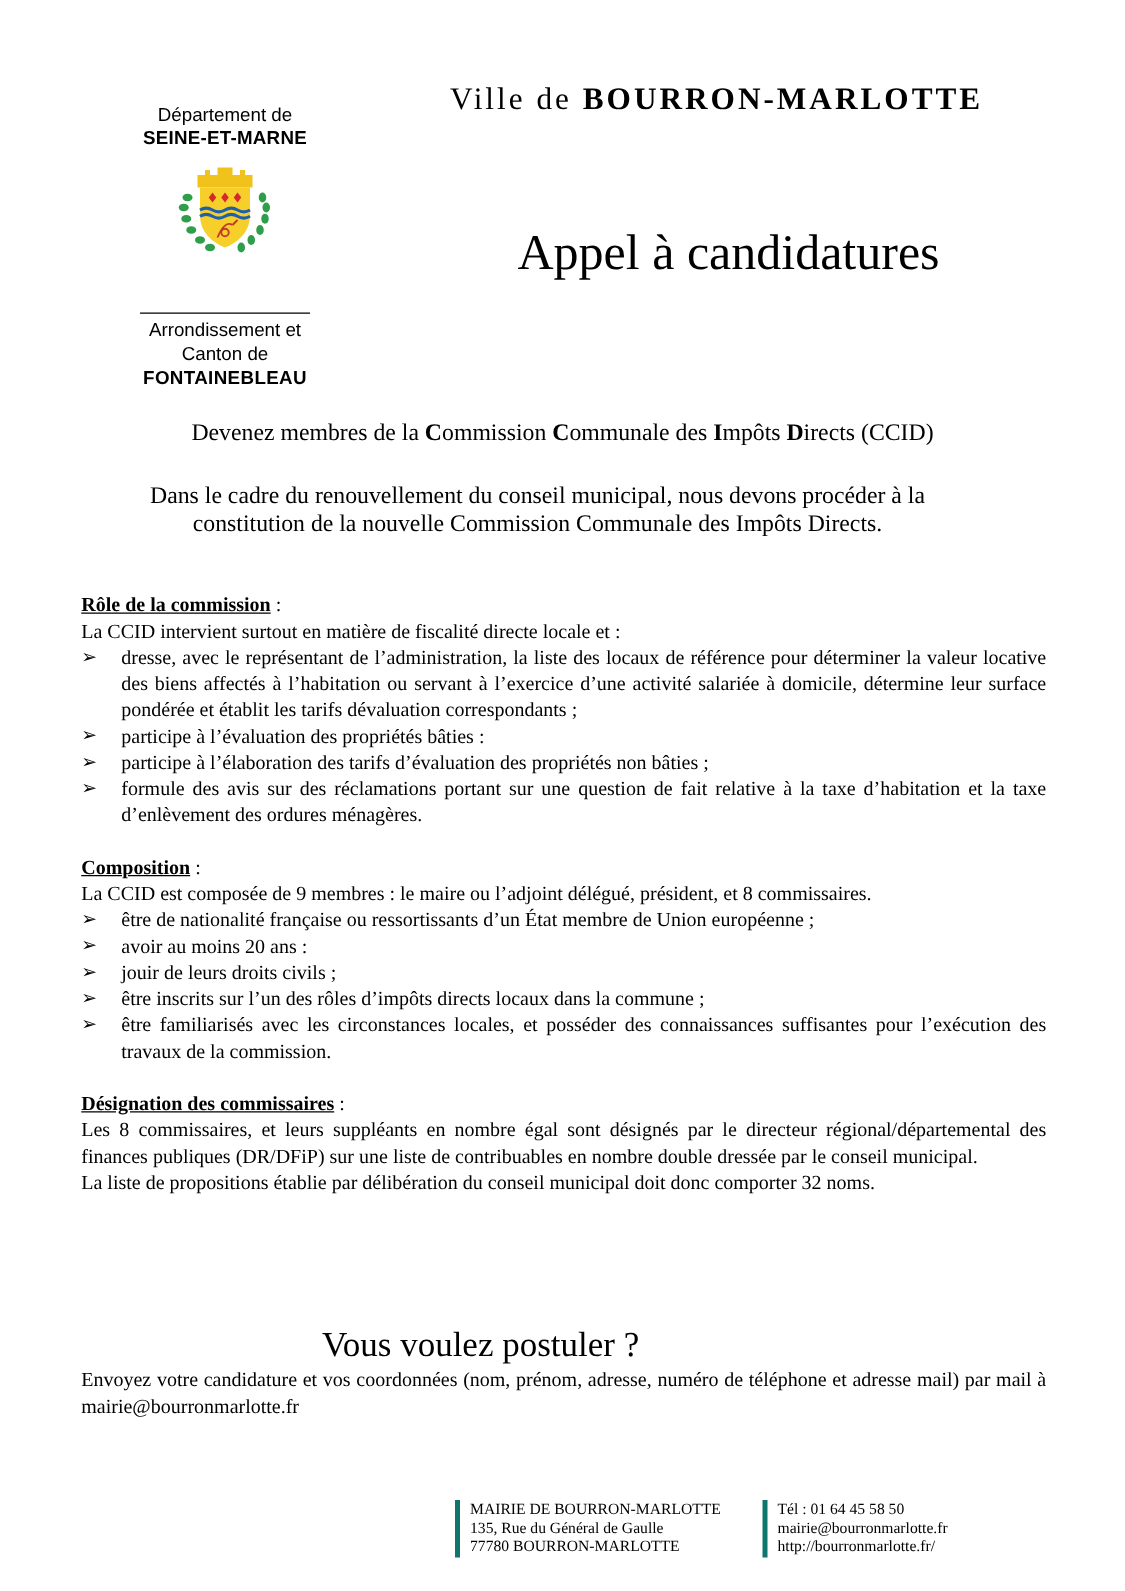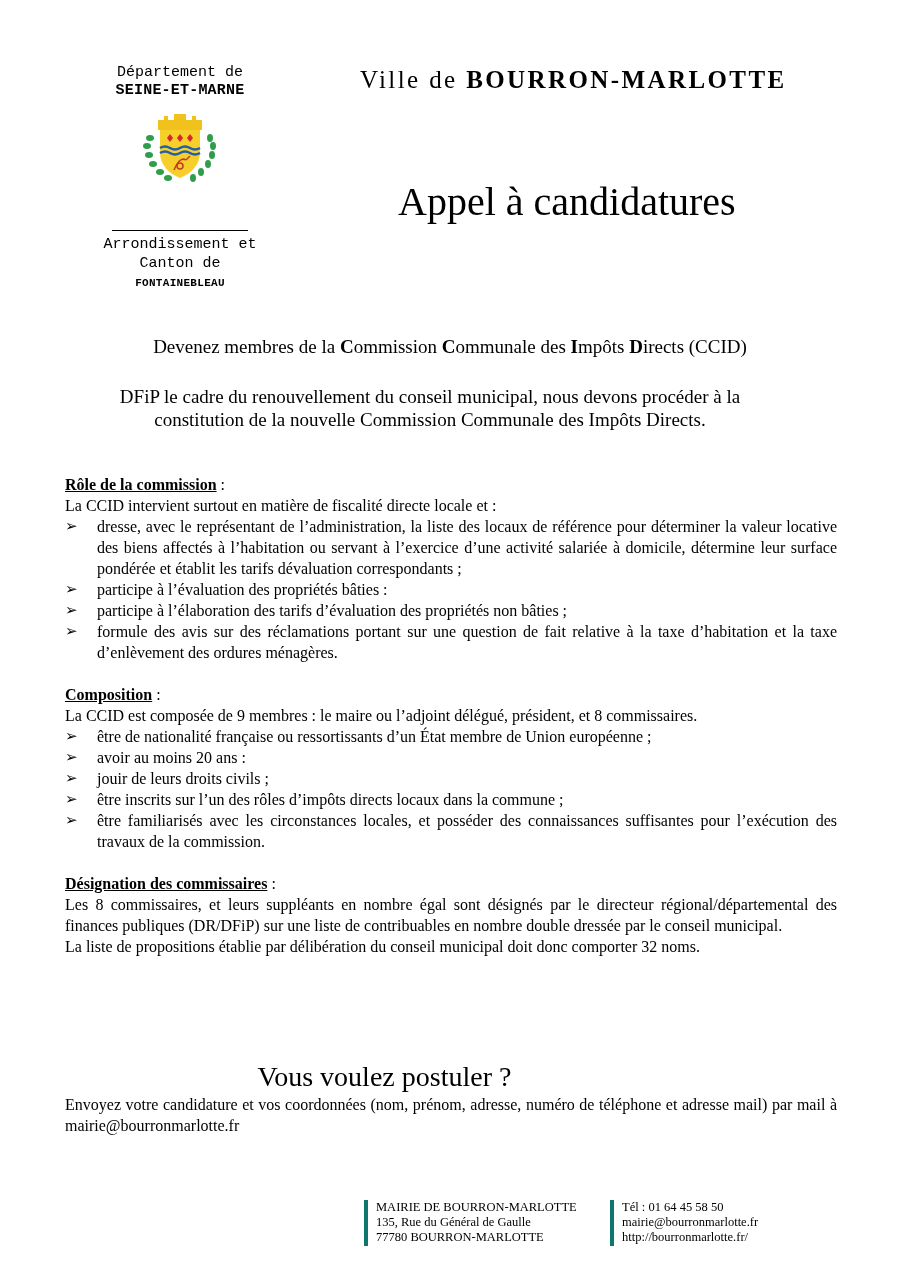--- a/index.html
+++ b/index.html
@@ -1,31 +1,31 @@
 <!DOCTYPE html>
 <html><head>
 <meta charset="utf-8">
 <style>
   html, body { margin: 0; padding: 0; background: #ffffff; }
   body { width: 900px; height: 1273px; position: relative; overflow: hidden; color: #000; }
   .serif { font-family: "Liberation Serif", "DejaVu Serif", serif; }
-  .sans { font-family: Liberation Mono, monospace; }
+  .sans { font-family: Liberation Sans, sans-serif; margin-top: 20px; }
 
   #left-header { position: absolute; left: 90px; top: 64px; width: 180px; text-align: center; }
   #left-header .l1 { font-size: 15px; line-height: 18px; }
   #left-header .l2 { font-size: 15px; line-height: 18px; font-weight: bold; letter-spacing: 0.2px; }
   #crest { display: block; margin: 8px auto 0 auto; width: 80px; height: 80px; }
   #left-sep { width: 136px; margin: 42px auto 0 auto; border-top: 1px solid #000; height: 0; }
   #left-lower { margin-top: 4px; }
   #left-lower .l3 { font-size: 15px; line-height: 19px; }
-  #left-lower .l4 { font-size: 11px; line-height: 20px; font-weight: bold; letter-spacing: 0.3px; }
+  #left-lower .l4 { font-size: 15px; line-height: 20px; font-weight: bold; letter-spacing: 0.3px; }
 
   #ville { position: absolute; left: 360px; top: 66px; font-size: 25px; letter-spacing: 2.4px; white-space: nowrap; }
   #ville b { font-weight: bold; }
-  #main-title { position: absolute; left: 398px; top: 178px; font-size: 40px; white-space: nowrap; }
+  #main-title { position: absolute; left: 414px; top: 178px; font-size: 40px; white-space: nowrap; }
 
   #intro1 { position: absolute; left: 0; width: 900px; top: 336px; text-align: center; font-size: 19px; }
   #intro2 { position: absolute; left: 80px; width: 700px; top: 385px; text-align: center; font-size: 19px; line-height: 23px; }
 
   #body { position: absolute; left: 65px; width: 772px; top: 474px; font-size: 16px; line-height: 21px; }
   .section-head { font-weight: bold; text-decoration: underline; }
   .section { margin-bottom: 21px; }
   ul.arrows { list-style: none; margin: 0; padding: 0; }
   ul.arrows li { position: relative; padding-left: 32px; text-align: justify; }
   ul.arrows li .arrow { position: absolute; left: 0; top: 0; width: 18px; font-size: 15px; }
@@ -85,21 +85,21 @@
     <div class="l3">Arrondissement et</div>
     <div class="l3">Canton de</div>
     <div class="l4">FONTAINEBLEAU</div>
   </div>
 </div>
 
 <div id="ville" class="serif"><span>Ville de </span><b>BOURRON-MARLOTTE</b></div>
 <div id="main-title" class="serif">Appel à candidatures</div>
 
 <div id="intro1" class="serif"><span>Devenez membres de la </span><b>C</b><span>ommission </span><b>C</b><span>ommunale des </span><b>I</b><span>mpôts </span><b>D</b><span>irects (CCID)</span></div>
-<div id="intro2" class="serif">DFiP le cadre du renouvellement du conseil municipal, nous devons procéder à la constitution de la nouvelle Commission Communale des Impôts Directs.</div>
+<div id="intro2" class="serif">Dans le cadre du renouvellement du conseil municipal, nous devons procéder à la constitution de la nouvelle Commission Communale des Impôts Directs.</div>
 
 <div id="body" class="serif">
   <div class="section">
     <div><span class="section-head">Rôle de la commission</span><span> :</span></div>
     <p>La CCID intervient surtout en matière de fiscalité directe locale et :</p>
     <ul class="arrows">
         <li><span class="arrow">➢</span><span>dresse, avec le représentant de l’administration, la liste des locaux de référence pour déterminer la valeur locative des biens affectés à l’habitation ou servant à l’exercice d’une activité salariée à domicile, détermine leur surface pondérée et établit les tarifs dévaluation correspondants ;</span></li>
         <li><span class="arrow">➢</span><span>participe à l’évaluation des propriétés bâties :</span></li>
         <li><span class="arrow">➢</span><span>participe à l’élaboration des tarifs d’évaluation des propriétés non bâties ;</span></li>
         <li><span class="arrow">➢</span><span>formule des avis sur des réclamations portant sur une question de fait relative à la taxe d’habitation et la taxe d’enlèvement des ordures ménagères.</span></li>

